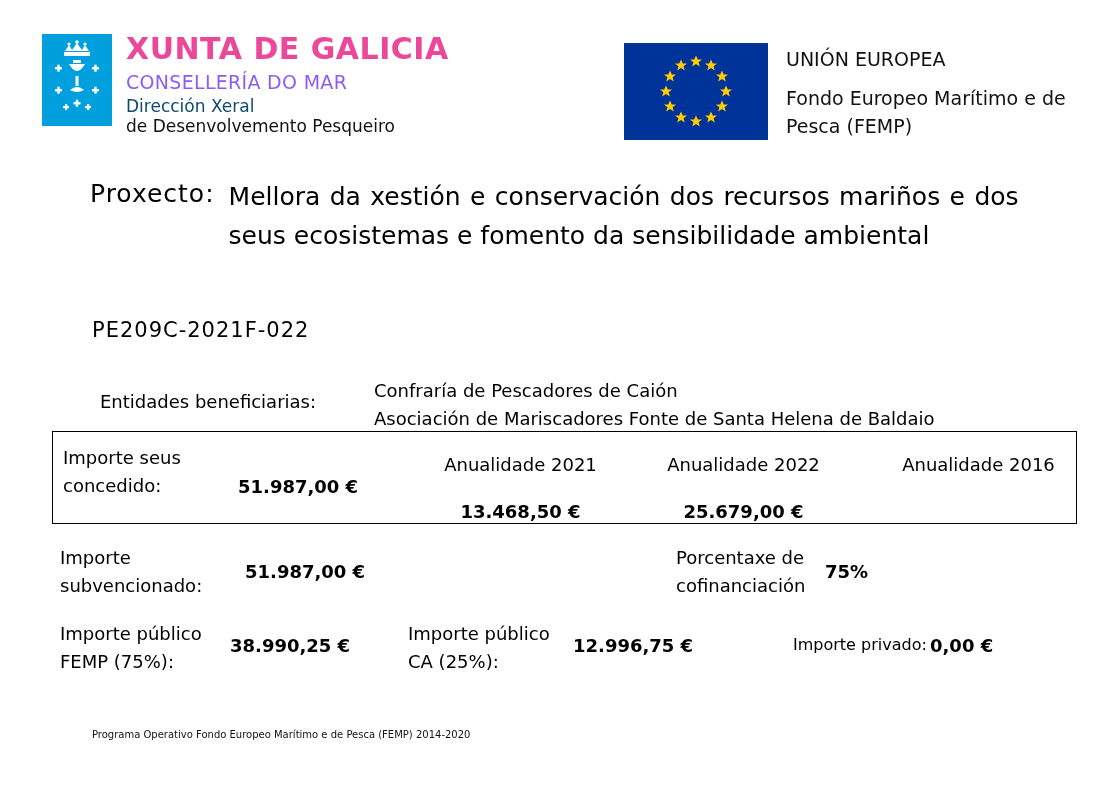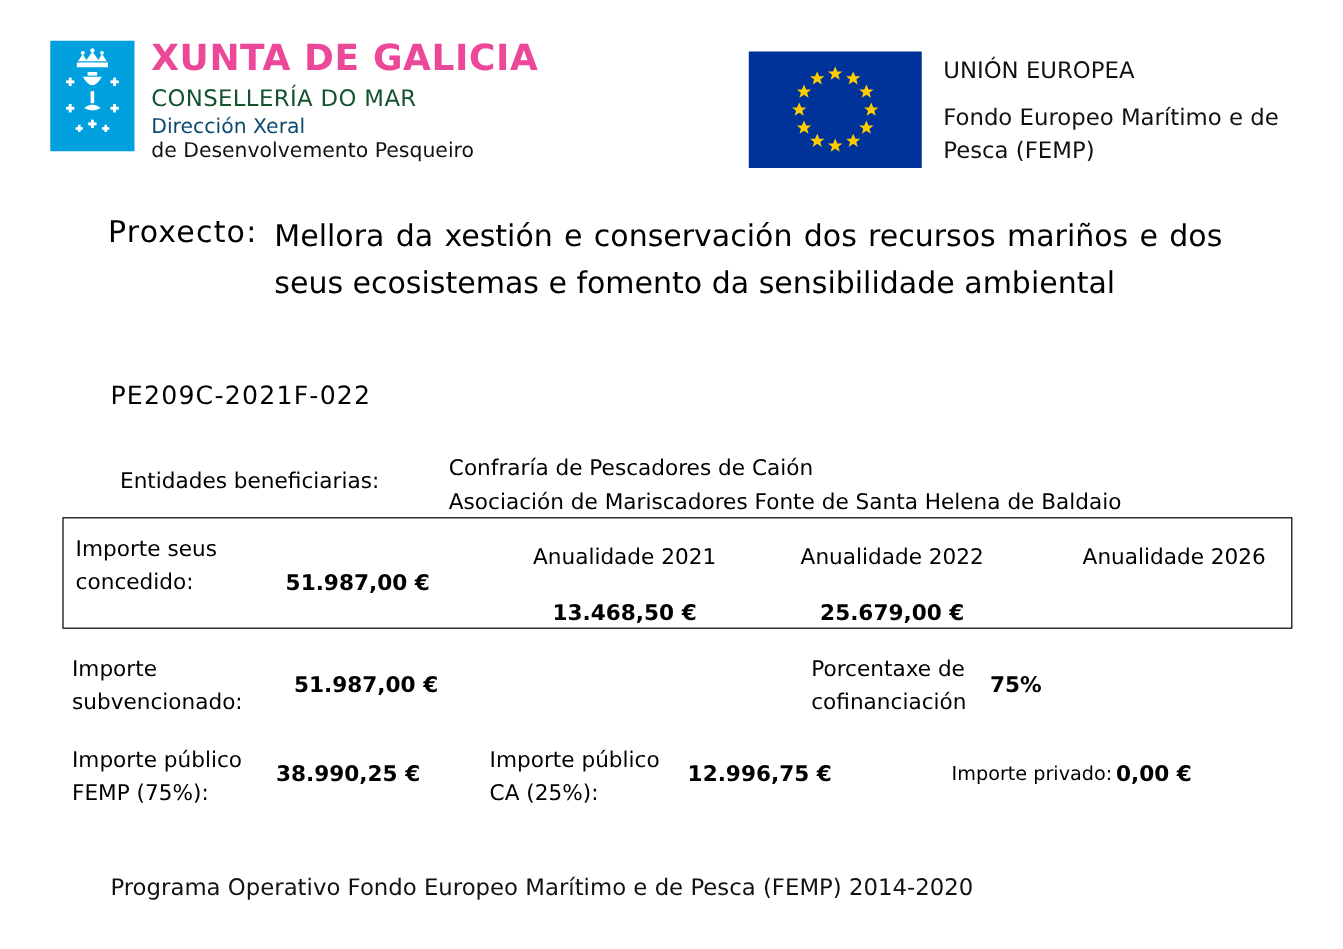--- a/index.html
+++ b/index.html
@@ -47,21 +47,21 @@
     font-size: 30px;
     font-weight: bold;
     letter-spacing: 0.5px;
     color: #ec4899;
     font-family: "DejaVu Sans", sans-serif;
     text-align: center;
   }
   .xunta-sub1 {
     font-size: 19px;
     margin-top: 9px;
-    color: #14532d;
+    color: #8b5cf6;
     letter-spacing: 0.3px;
   }
   .xunta-sub2 {
     font-size: 17px;
     margin-top: 6px;
     color: #0c4a6e;
   }
   .xunta-sub3 {
     font-size: 17px;
     margin-top: 3px;
@@ -254,21 +254,21 @@
     top: 635px;
     left: 930px;
     font-size: 18px;
     font-weight: bold;
   }
 
   .footer {
     position: absolute;
     top: 729px;
     left: 92px;
-    font-size: 19px;
+    font-size: 10px;
     color: #111;
     text-align: center;
   }
 </style>
 </head>
 <body>
 
 <div class="header">
 
   <div class="xunta-block">
@@ -388,21 +388,21 @@
 
   <div class="annual annual-1">
     <span class="a-label">Anualidade 2021</span>
     <span class="a-value">13.468,50 €</span>
   </div>
   <div class="annual annual-2">
     <span class="a-label">Anualidade 2022</span>
     <span class="a-value">25.679,00 €</span>
   </div>
   <div class="annual annual-3">
-    <span class="a-label">Anualidade 2026</span>
+    <span class="a-label">Anualidade 2016</span>
   </div>
 </div>
 
 <div class="row-sub-label">Importe subvencionado:</div>
 <div class="row-sub-value">51.987,00 €</div>
 <div class="row-pct-label">Porcentaxe de cofinanciación</div>
 <div class="row-pct-value">75%</div>
 
 <div class="row-femp-label">Importe  público FEMP (75%):</div>
 <div class="row-femp-value">38.990,25 €</div>

